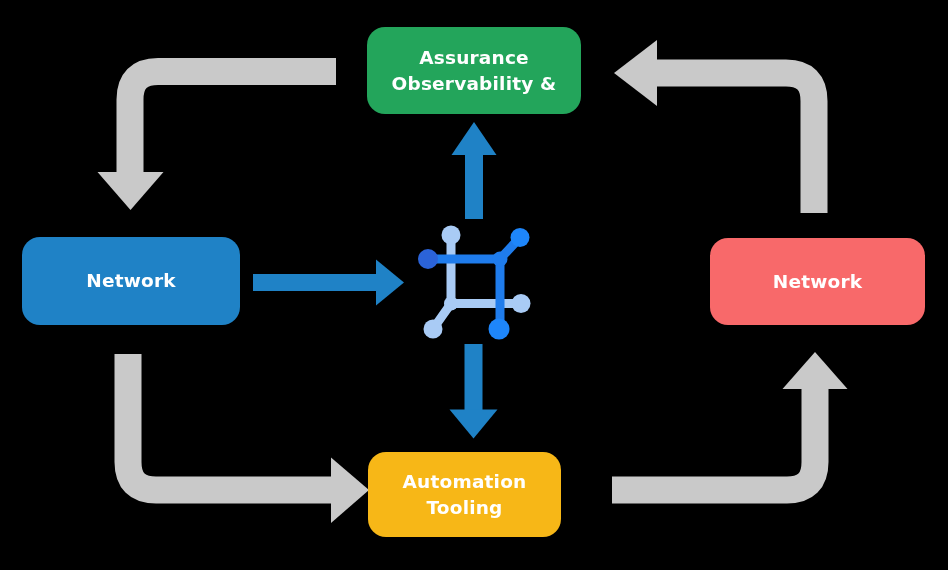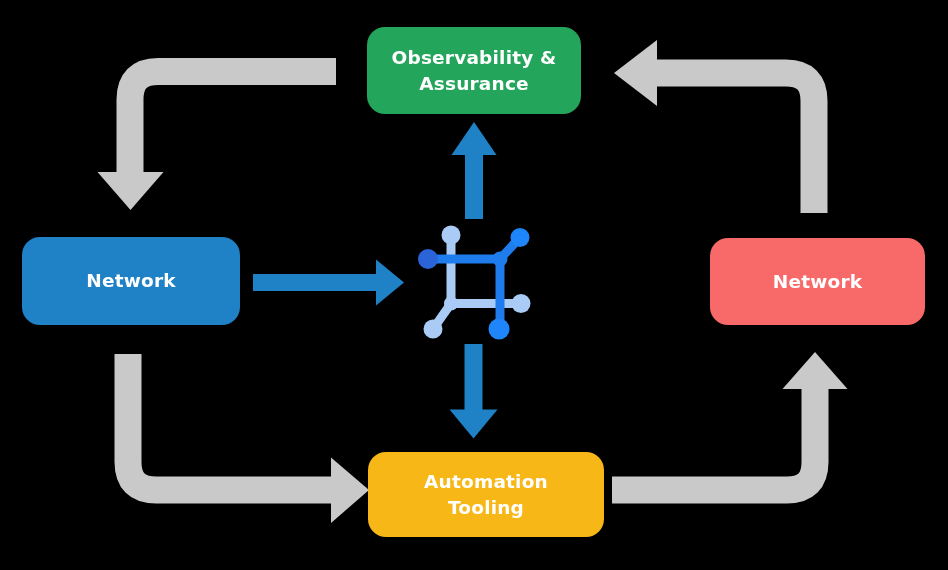--- a/index.html
+++ b/index.html
@@ -20,21 +20,21 @@
     border-radius:18px;
     font-weight:700;
     font-size:18.5px;
     line-height:26px;
     letter-spacing:.2px;
   }
   .node span{display:block;}
   #node-observability{left:367px;top:27px;width:214px;height:87px;background:var(--green);}
   #node-operations{left:22px;top:237px;width:218px;height:88px;background:var(--blue);}
   #node-infrastructure{left:710px;top:238px;width:215px;height:87px;background:var(--red);}
-  #node-automation{left:368px;top:452px;width:236px;height:85px;background:var(--yellow);}
+  #node-automation{left:368px;top:452px;width:193px;height:85px;background:var(--yellow);}
 </style>
 </head>
 <body style="background: rgb(0, 0, 0);">
 
 <div id="stage">
 
   <svg class="layer" width="948" height="570" viewBox="0 0 948 570">
 
     <g fill="none" stroke="var(--gray)" stroke-width="27">
       <path d="M336 71.5 H158 Q130 71.5 130 99.5 V173"></path>
@@ -91,22 +91,22 @@
       <g stroke="none">
         <circle cx="428" cy="259" r="10" fill="var(--icon-dark-node)"></circle>
         <circle cx="520" cy="237.5" r="9.5" fill="var(--icon-bright-node)"></circle>
         <circle cx="499" cy="329" r="10.5" fill="var(--icon-bright-node)"></circle>
         <circle cx="500" cy="259" r="7.5" fill="var(--icon-dark)"></circle>
       </g>
     </g>
   </svg>
 
   <div class="node" id="node-observability">
+    <span>Assurance</span>
     <span>Observability &amp;</span>
-    <span>Assurance</span>
   </div>
 
   <div class="node" id="node-operations">
     <span>Network</span>
   </div>
 
   <div class="node" id="node-infrastructure">
     <span>Network</span>
   </div>
 

